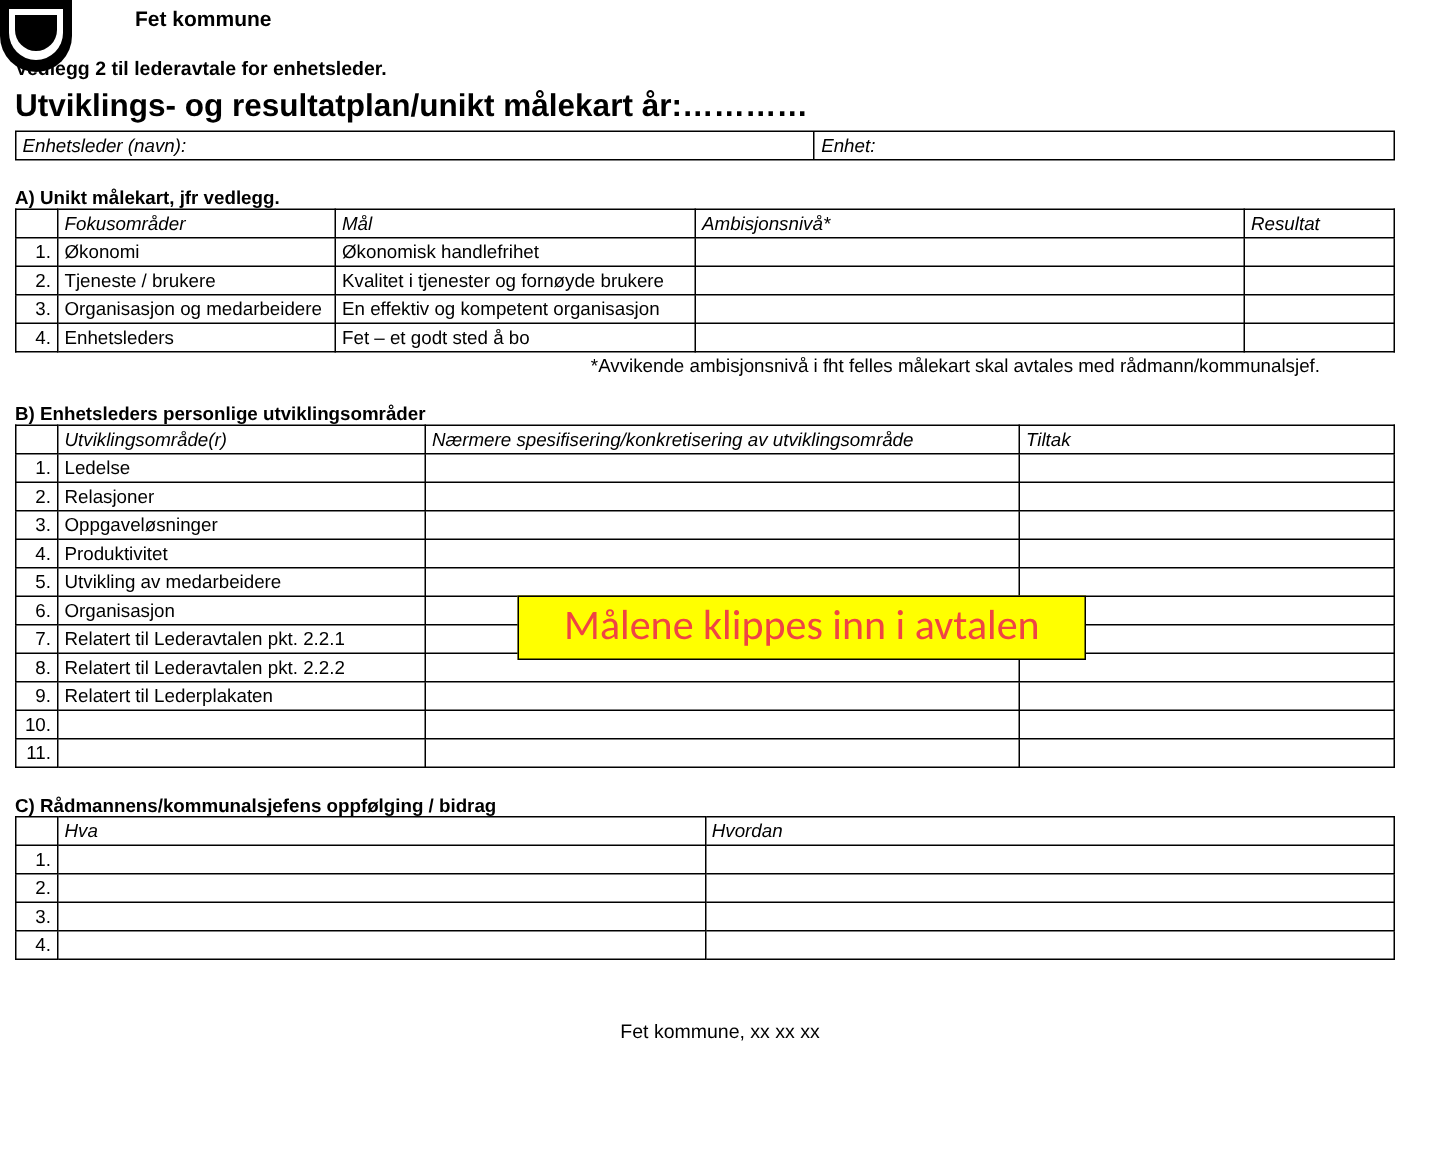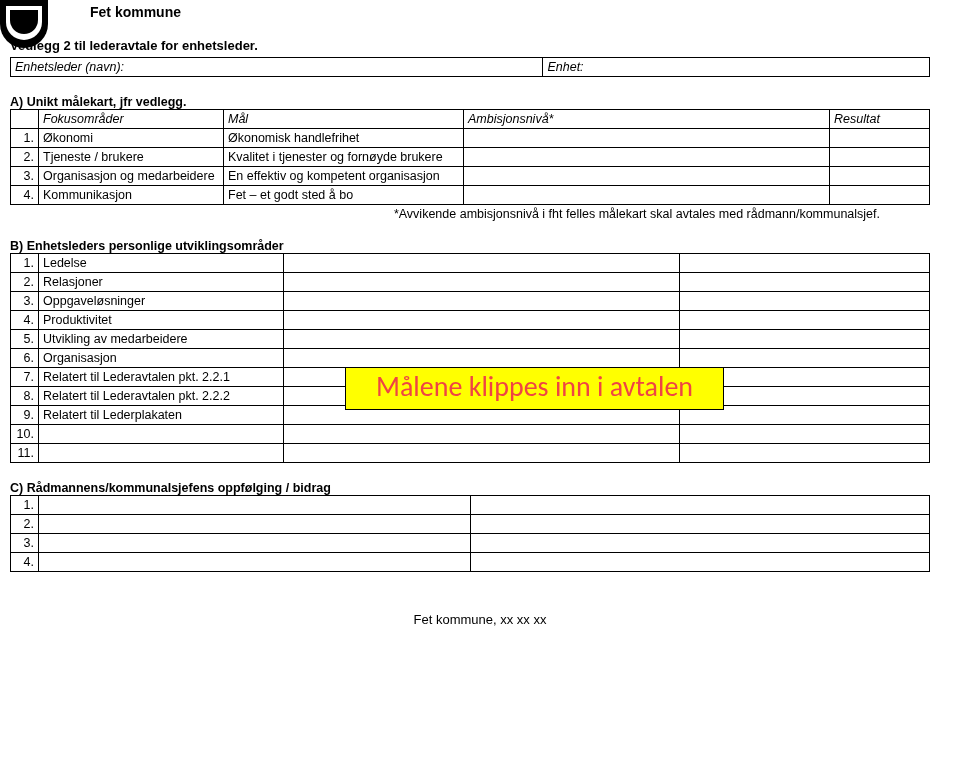--- a/index.html
+++ b/index.html
@@ -128,20 +128,21 @@
 <div class="page">
   <div class="logo">
     <svg width="48" height="48" viewBox="0 0 48 48">
       <path d="M0 0 L48 0 L48 24 A24 24 0 0 1 0 24 Z" fill="#000"></path>
       <path d="M6 6 L42 6 L42 22 A18 18 0 0 1 6 22 Z" fill="#fff"></path>
       <path d="M10 10 L38 10 L38 20 A14 14 0 0 1 10 20 Z" fill="#000"></path>
     </svg>
   </div>
   <div class="org-name">Fet kommune</div>
   <div class="subtitle">Vedlegg 2 til lederavtale for enhetsleder.</div>
+  <div class="title">Utviklings- og resultatplan/unikt målekart år:…………</div>
 
   <div class="leader-row">
     <div class="cell c1">Enhetsleder (navn):</div>
     <div class="cell c2">Enhet:</div>
   </div>
 
   <div class="sec-head">A) Unikt målekart, jfr vedlegg.</div>
   <table class="a">
     <colgroup>
         <col class="c0">
@@ -174,39 +175,45 @@
         </tr>
     <tr>
           <td class="num">3.</td>
           <td>Organisasjon og medarbeidere</td>
           <td>En effektiv og kompetent organisasjon</td>
           <td></td>
           <td></td>
         </tr>
     <tr>
           <td class="num">4.</td>
-          <td>Kommunikasjon</td>
+          <td>Enhetsleders</td>
           <td>Fet – et godt sted å bo</td>
           <td></td>
           <td></td>
         </tr>
   </tbody>
     </table>
   <div class="footnote">*Avvikende ambisjonsnivå i fht felles målekart skal avtales med rådmann/kommunalsjef.</div>
 
   <div class="overlay-wrap">
     <div class="sec-head">B) Enhetsleders personlige utviklingsområder</div>
     <table class="b">
       <colgroup>
           <col class="c0">
           <col class="c1">
           <col class="c2">
           <col class="c3">
         </colgroup>
       <tbody>
+          <tr>
+        <td class="num"></td>
+        <td class="em">Utviklingsområde(r)</td>
+        <td class="em">Nærmere spesifisering/konkretisering av utviklingsområde</td>
+        <td class="em">Tiltak</td>
+      </tr>
       <tr>
             <td class="num">1.</td>
             <td>Ledelse</td>
             <td></td>
             <td></td>
           </tr>
       <tr>
             <td class="num">2.</td>
             <td>Relasjoner</td>
             <td></td>
@@ -272,20 +279,25 @@
   </div>
 
   <div class="sec-head">C) Rådmannens/kommunalsjefens oppfølging / bidrag</div>
   <table class="c">
     <colgroup>
         <col class="c0">
         <col class="c1">
         <col class="c2">
       </colgroup>
     <tbody>
+        <tr>
+      <td class="num"></td>
+      <td class="em">Hva</td>
+      <td class="em">Hvordan</td>
+    </tr>
     <tr>
           <td class="num">1.</td>
           <td></td>
           <td></td>
         </tr>
     <tr>
           <td class="num">2.</td>
           <td></td>
           <td></td>
         </tr>

